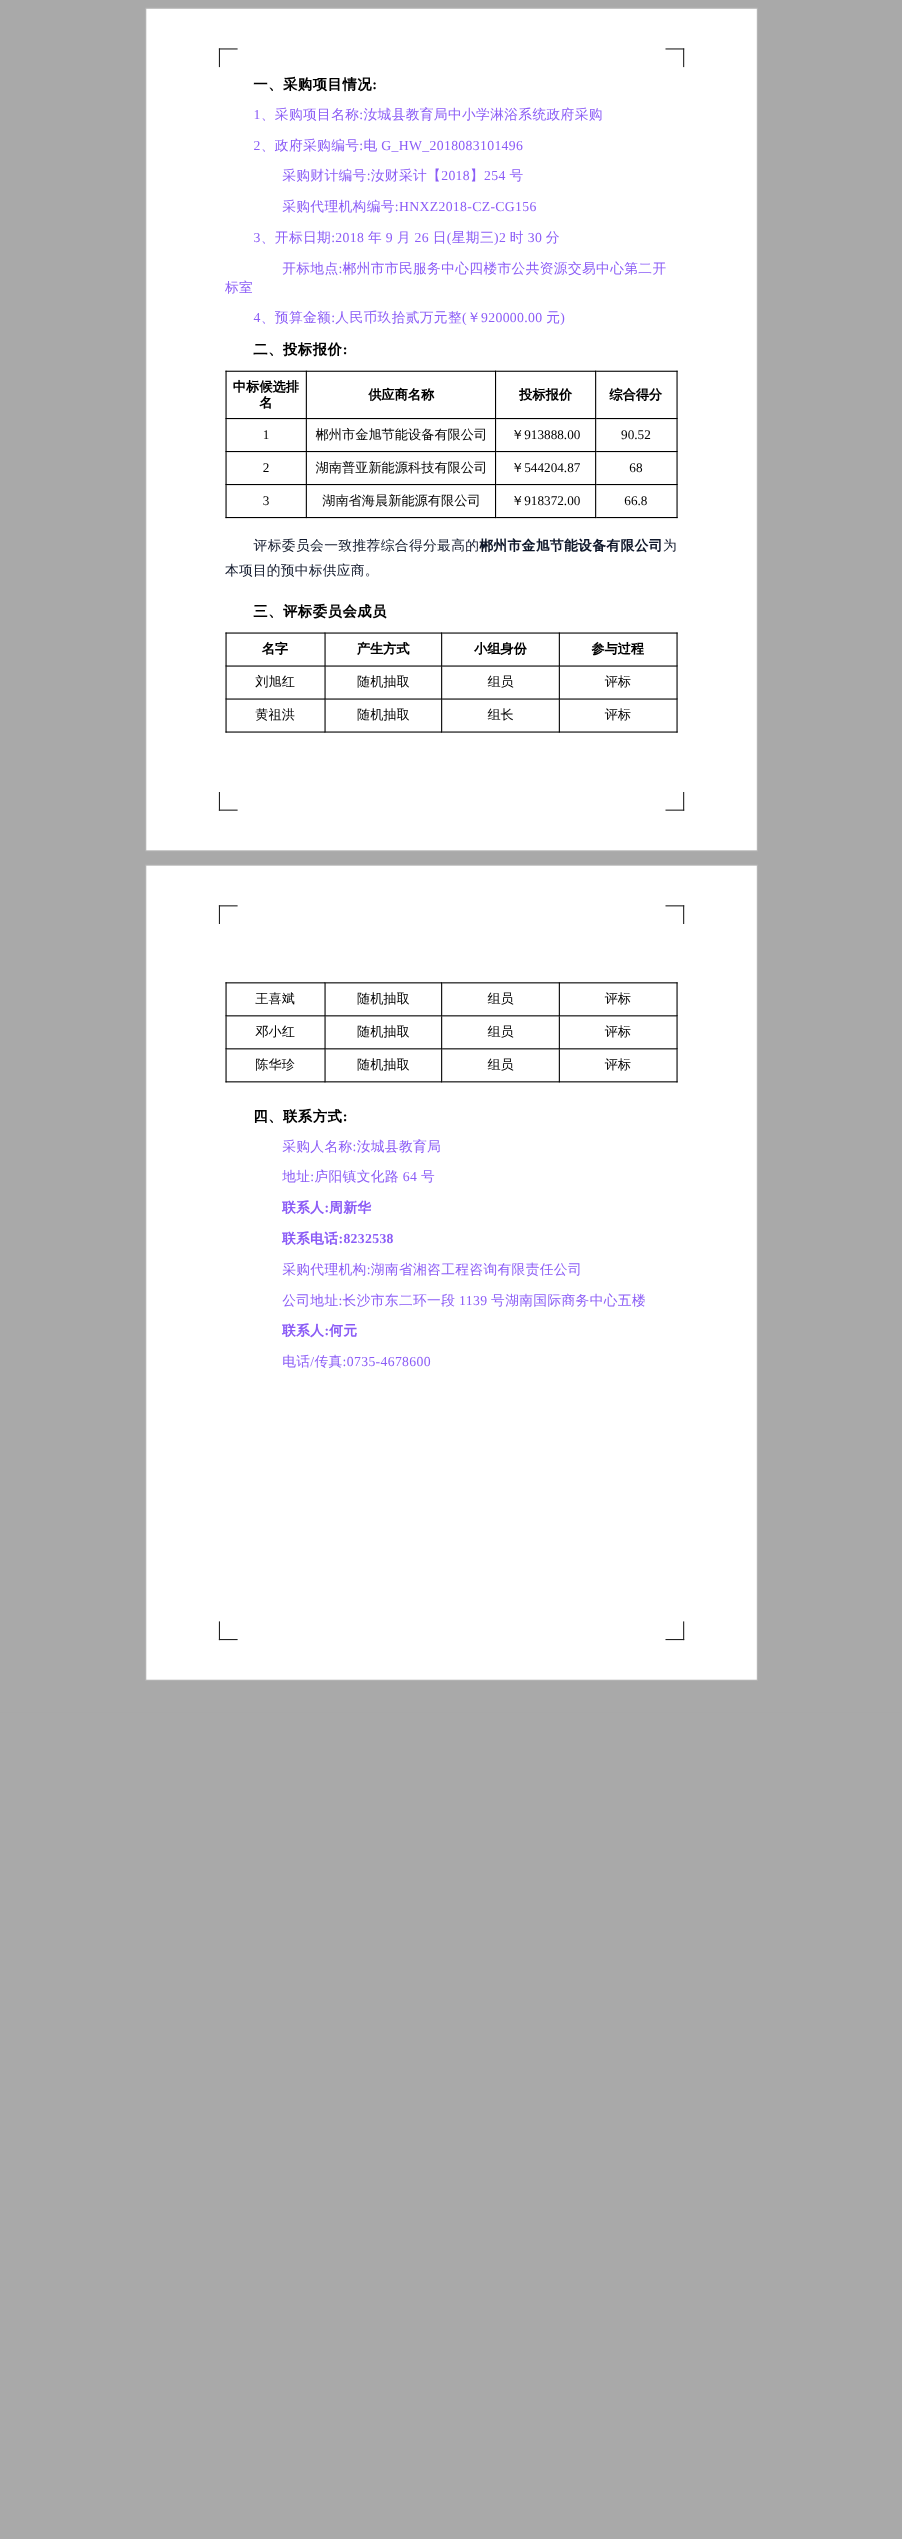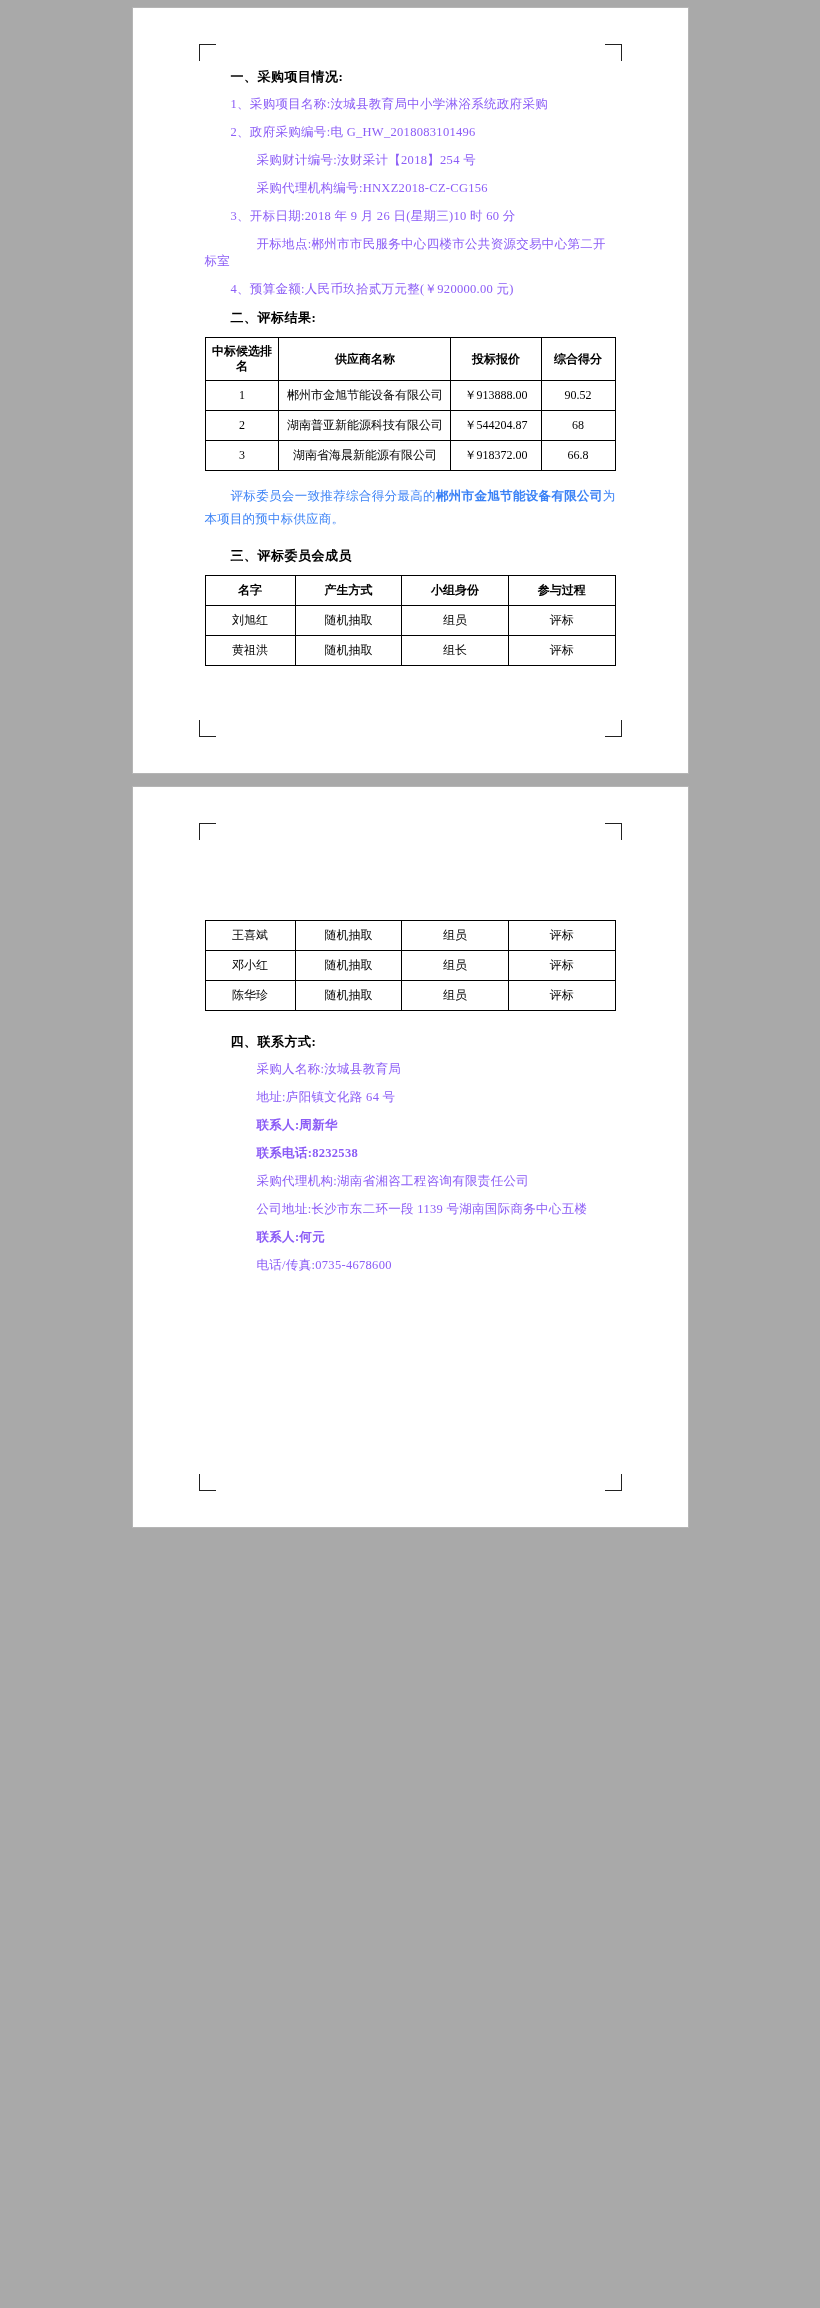--- a/index.html
+++ b/index.html
@@ -19,21 +19,21 @@
   }
   .page {
     position: relative;
     width: 555px;
     margin: 0 auto 14px auto;
     background: #ffffff;
     box-sizing: border-box;
     box-shadow: 0 0 0 1px #b5b5b5;
   }
   .page-1 { height: 765px; padding: 60px 72px 20px 72px; }
-  .page-2 { height: 740px; padding: 87px 72px 40px 72px; margin-bottom: 30px;}
+  .page-2 { height: 740px; padding: 60px 72px 40px 72px; margin-bottom: 30px;}
 
   
   .cmark {
     position: absolute;
     width: 16px;
     height: 16px;
     pointer-events: none;
   }
   .cmark.tl { top: 36px; left: 66px; border-left: 1px solid #222; border-top: 1px solid #222; }
   .cmark.tr { top: 36px; right: 66px; border-right: 1px solid #222; border-top: 1px solid #222; }
@@ -51,21 +51,21 @@
   .line {
     font-size: 12.5px;
     color: #8b5cf6;
     margin: 0 0 11px 0;
     text-indent: 26px;
     letter-spacing: 0.3px;
   }
   .line.ind2 { text-indent: 52px; }
   .para {
     font-size: 12.5px;
-    color: #3b82f6;
+    color: #0f172a;
     margin: 0 0 8px 0;
     text-indent: 26px;
     line-height: 1.85;
     letter-spacing: 0.2px;
     text-align: justify;
     font-family: Liberation Serif, serif;
   }
   .para b { font-weight: bold; }
 
   table.tbl {
@@ -96,25 +96,25 @@
     <span class="cmark tr"></span>
     <span class="cmark bl"></span>
     <span class="cmark br"></span>
 
     <div class="h2">一、采购项目情况:</div>
 
     <div class="line">1、采购项目名称:汝城县教育局中小学淋浴系统政府采购</div>
     <div class="line">2、政府采购编号:电 G_HW_2018083101496</div>
     <div class="line ind2">采购财计编号:汝财采计【2018】254 号</div>
     <div class="line ind2">采购代理机构编号:HNXZ2018-CZ-CG156</div>
-    <div class="line">3、开标日期:2018 年 9 月 26 日(星期三)10 时 60 分</div>
+    <div class="line">3、开标日期:2018 年 9 月 26 日(星期三)2 时 30 分</div>
     <div class="line ind2">开标地点:郴州市市民服务中心四楼市公共资源交易中心第二开标室</div>
     <div class="line">4、预算金额:人民币玖拾贰万元整(￥920000.00 元)</div>
 
-    <div class="h2">二、评标结果:</div>
+    <div class="h2">二、投标报价:</div>
 
     <table class="tbl">
       <thead>
         <tr>
           <th style="width:18%" class="two-line">中标候选排名</th>
           <th style="width:42%">供应商名称</th>
           <th style="width:22%">投标报价</th>
           <th style="width:18%">综合得分</th>
         </tr>
       </thead>

